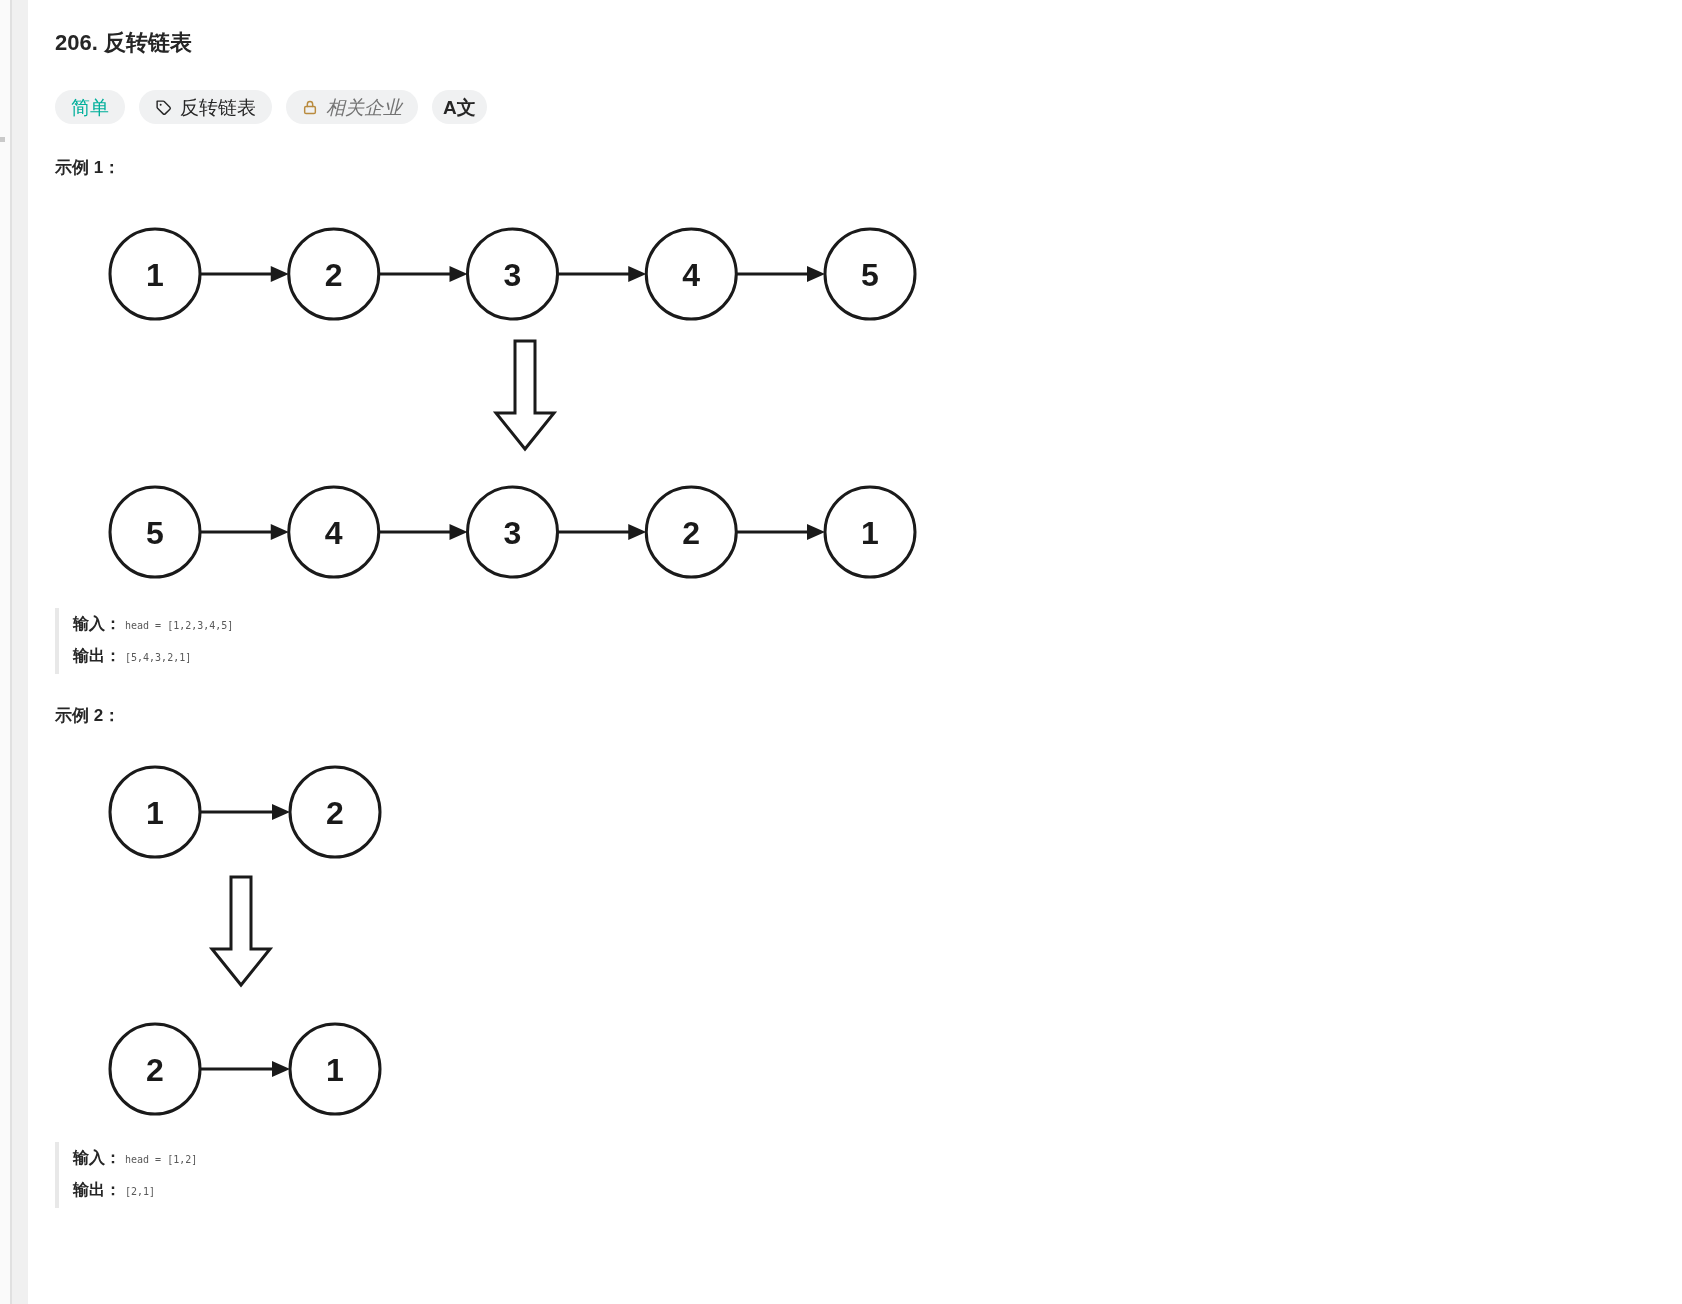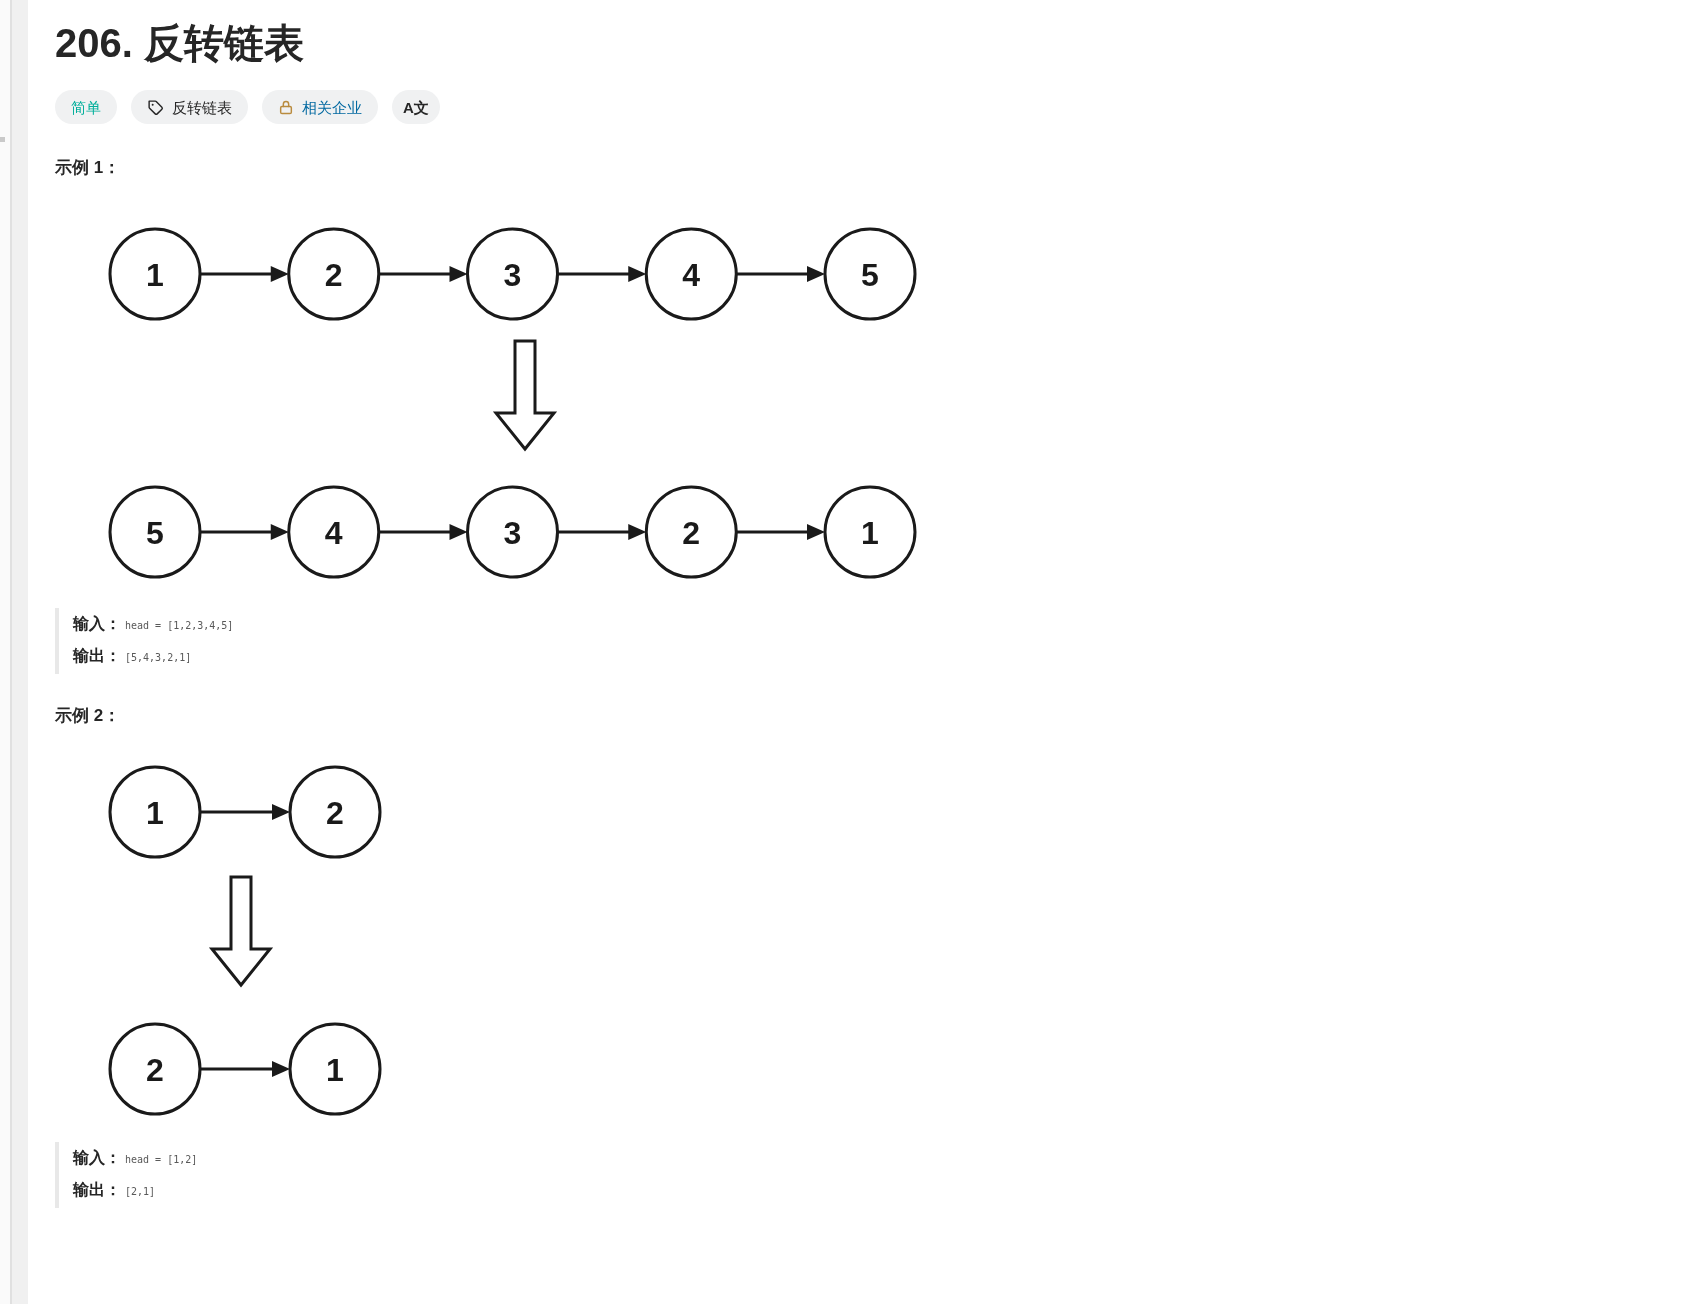--- a/index.html
+++ b/index.html
@@ -24,30 +24,30 @@
   }
   .gutter .tick {
     position: absolute; left: 0; top: 137px;
     width: 5px; height: 5px; background: #c9c9c9;
   }
 
   .content { flex: 1; padding: 24px 60px 20px 27px; }
 
   h1.title {
     margin: 0 0 28px 0;
-    font-size: 40px; line-height: 38px;
+    font-size: 22px; line-height: 38px;
     font-weight: 700; color: #262626;
   }
 
   .tags { display: flex; align-items: center; gap: 14px; margin: 0 0 32px 0; }
   .pill {
     display: inline-flex; align-items: center; gap: 8px;
     height: 34px; padding: 0 16px;
     background: #f0f1f2; border: none; border-radius: 9999px;
-    font-family: inherit; font-size: 15px; color: #262626;
+    font-family: inherit; font-size: 19px; color: #262626;
     cursor: pointer; line-height: 1;
   }
   .pill svg { display: block; }
   .pill-translate { padding: 0 11px; font-weight: 700; }
 
   .desc { margin: 0 0 60px 0; font-size: 17px; line-height: 26px; }
   .inline-code {
     font-family: "DejaVu Sans Mono", "Liberation Mono", monospace;
     font-size: 14px;
     background: #f6f7f8;
@@ -102,21 +102,21 @@
           <circle cx="8" cy="8" r="1.4" fill="#262626" stroke="none"></circle>
         </svg>
         <span>反转链表</span>
       </button>
 
       <button class="pill pill-companies">
         <svg width="16" height="17" viewBox="0 0 24 24" fill="none" stroke="#b98b3e" stroke-width="2.2" stroke-linejoin="round" stroke-linecap="round">
           <rect x="4" y="10.5" width="16" height="10.5" rx="2"></rect>
           <path d="M8 10.5 V7 a4 4 0 0 1 8 0 v3.5"></path>
         </svg>
-        <span class="companies-label" style="color: #0369a1;">相关企业</span>
+        <span class="companies-label" style="color: #737373; font-style: italic;">相关企业</span>
       </button>
 
       <button class="pill pill-translate">
         <span>A文</span>
       </button>
     </div>
 
 
     <section class="example">
       <p class="example-heading">示例 1：</p>

